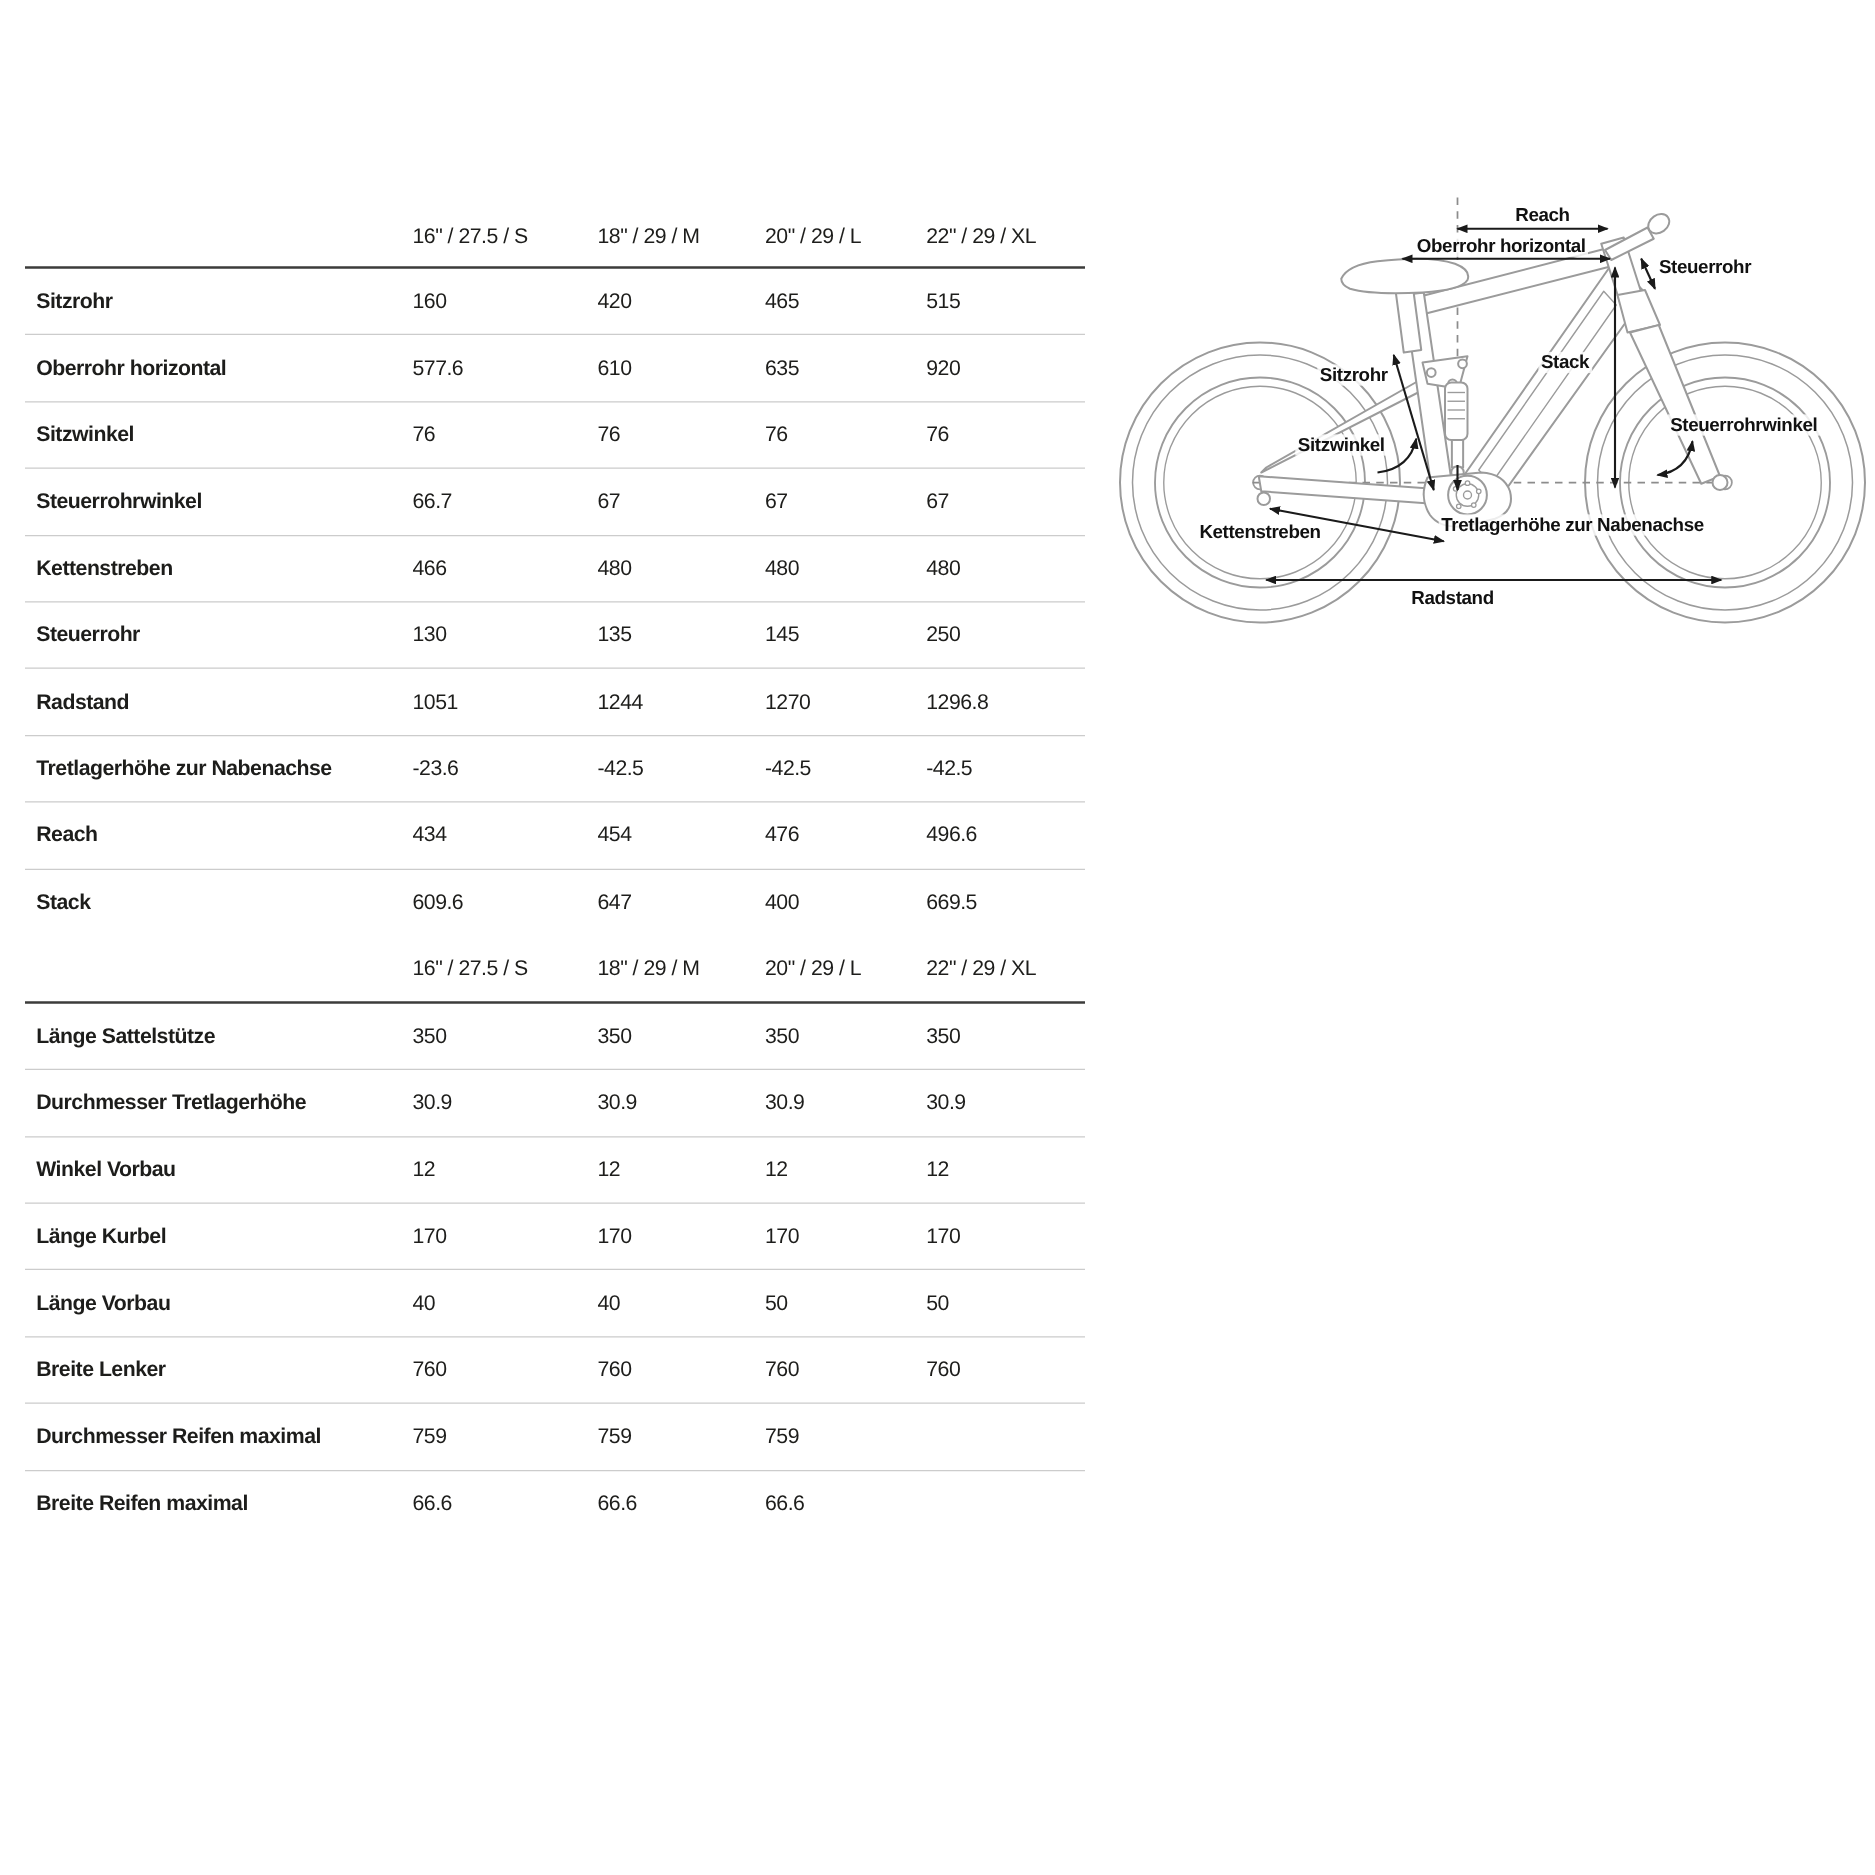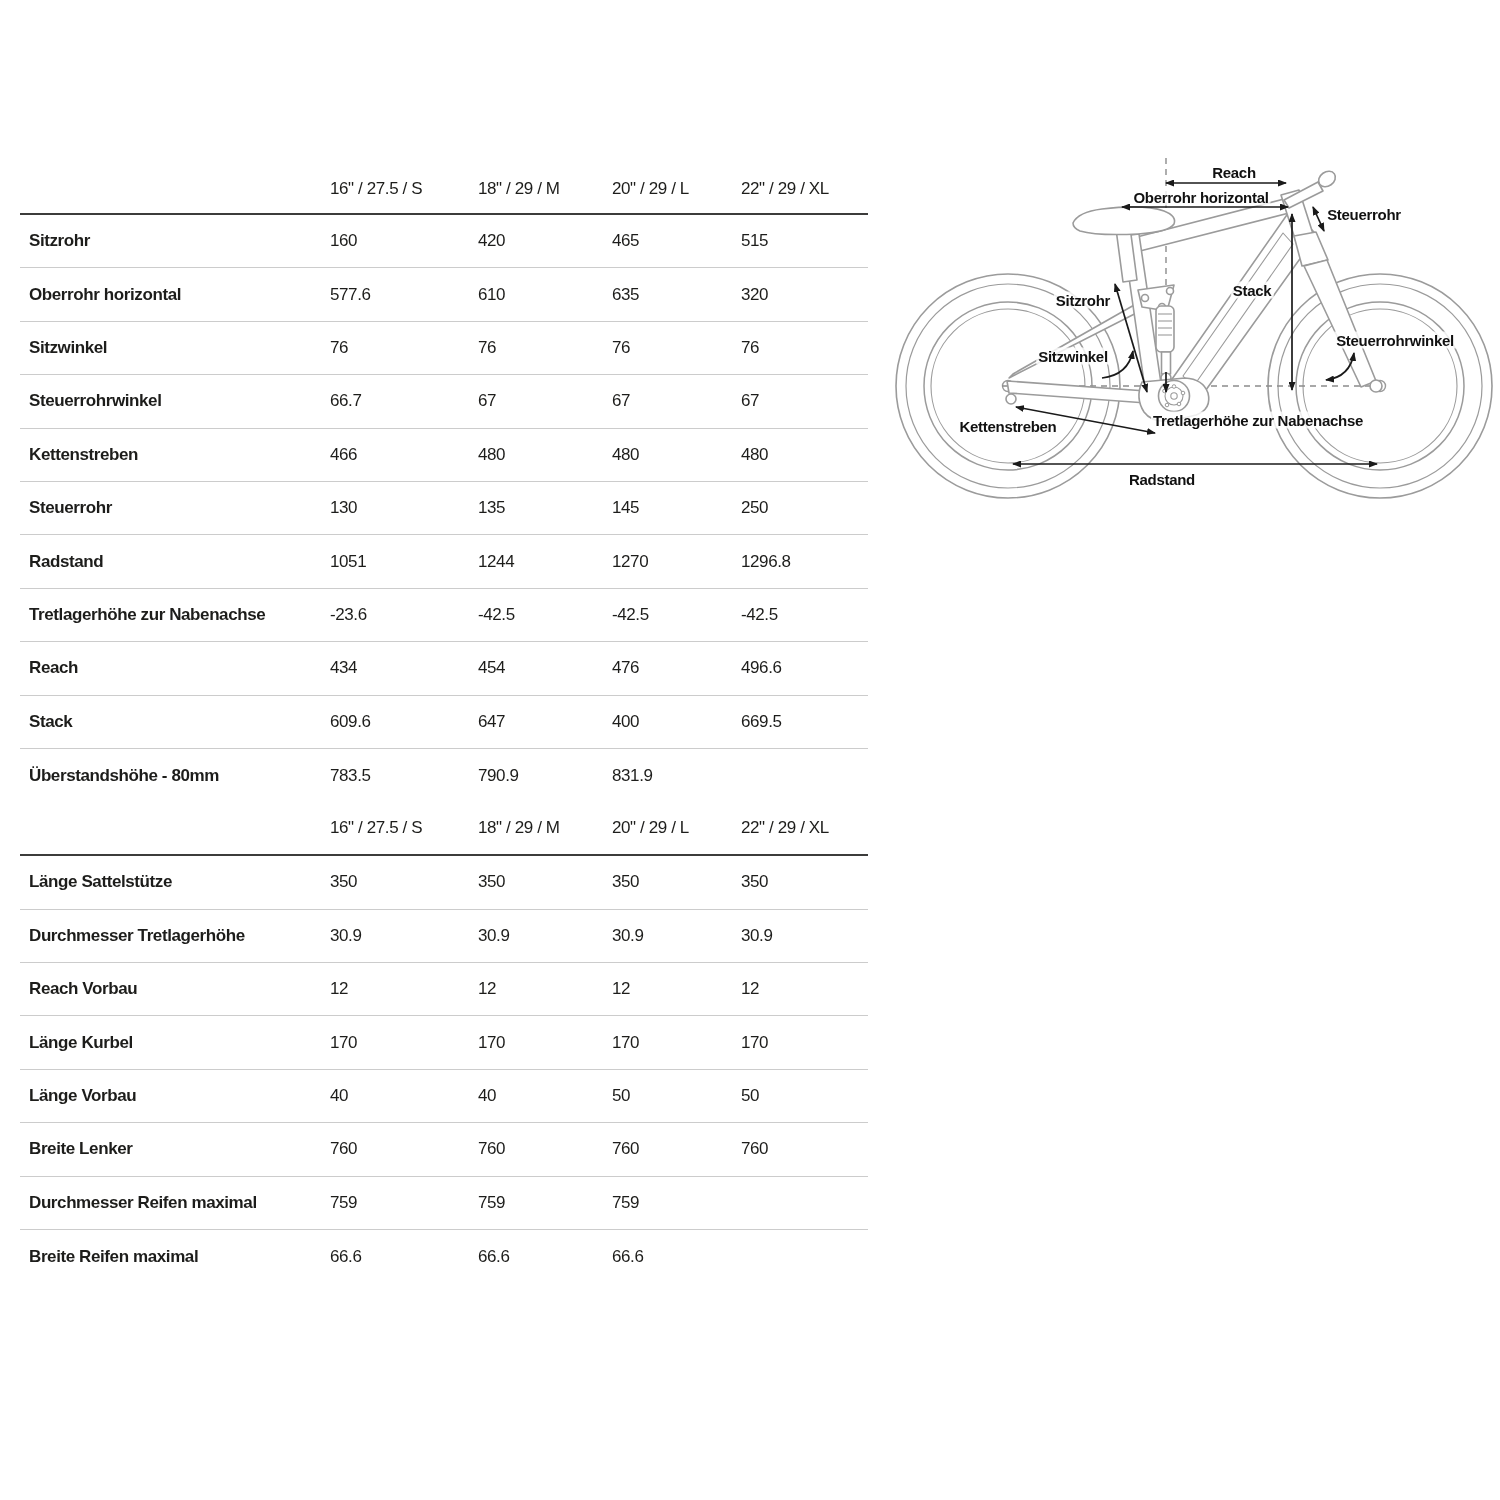--- a/index.html
+++ b/index.html
@@ -43,21 +43,21 @@
           <div class="tval">160</div>
           <div class="tval">420</div>
           <div class="tval">465</div>
           <div class="tval">515</div>
         </div>
         <div class="trow">
           <div class="tlabel">Oberrohr horizontal</div>
           <div class="tval">577.6</div>
           <div class="tval">610</div>
           <div class="tval">635</div>
-          <div class="tval">320</div>
+          <div class="tval">920</div>
         </div>
         <div class="trow">
           <div class="tlabel">Sitzwinkel</div>
           <div class="tval">76</div>
           <div class="tval">76</div>
           <div class="tval">76</div>
           <div class="tval">76</div>
         </div>
         <div class="trow">
           <div class="tlabel">Steuerrohrwinkel</div>
@@ -100,27 +100,20 @@
           <div class="tval">454</div>
           <div class="tval">476</div>
           <div class="tval">496.6</div>
         </div>
         <div class="trow">
           <div class="tlabel">Stack</div>
           <div class="tval">609.6</div>
           <div class="tval">647</div>
           <div class="tval">400</div>
           <div class="tval">669.5</div>
-        </div>
-        <div class="trow">
-          <div class="tlabel">Überstandshöhe - 80mm</div>
-          <div class="tval">783.5</div>
-          <div class="tval">790.9</div>
-          <div class="tval">831.9</div>
-          <div class="tval"></div>
         </div>
       </div>
     <div class="section section-1">
         <div class="thead">
           <div class="thead-label"></div>
           <div class="thead-cell">16" / 27.5 / S</div>
           <div class="thead-cell">18" / 29 / M</div>
           <div class="thead-cell">20" / 29 / L</div>
           <div class="thead-cell">22" / 29 / XL</div>
         </div>
@@ -132,21 +125,21 @@
           <div class="tval">350</div>
         </div>
         <div class="trow">
           <div class="tlabel">Durchmesser Tretlagerhöhe</div>
           <div class="tval">30.9</div>
           <div class="tval">30.9</div>
           <div class="tval">30.9</div>
           <div class="tval">30.9</div>
         </div>
         <div class="trow">
-          <div class="tlabel">Reach Vorbau</div>
+          <div class="tlabel">Winkel Vorbau</div>
           <div class="tval">12</div>
           <div class="tval">12</div>
           <div class="tval">12</div>
           <div class="tval">12</div>
         </div>
         <div class="trow">
           <div class="tlabel">Länge Kurbel</div>
           <div class="tval">170</div>
           <div class="tval">170</div>
           <div class="tval">170</div>

